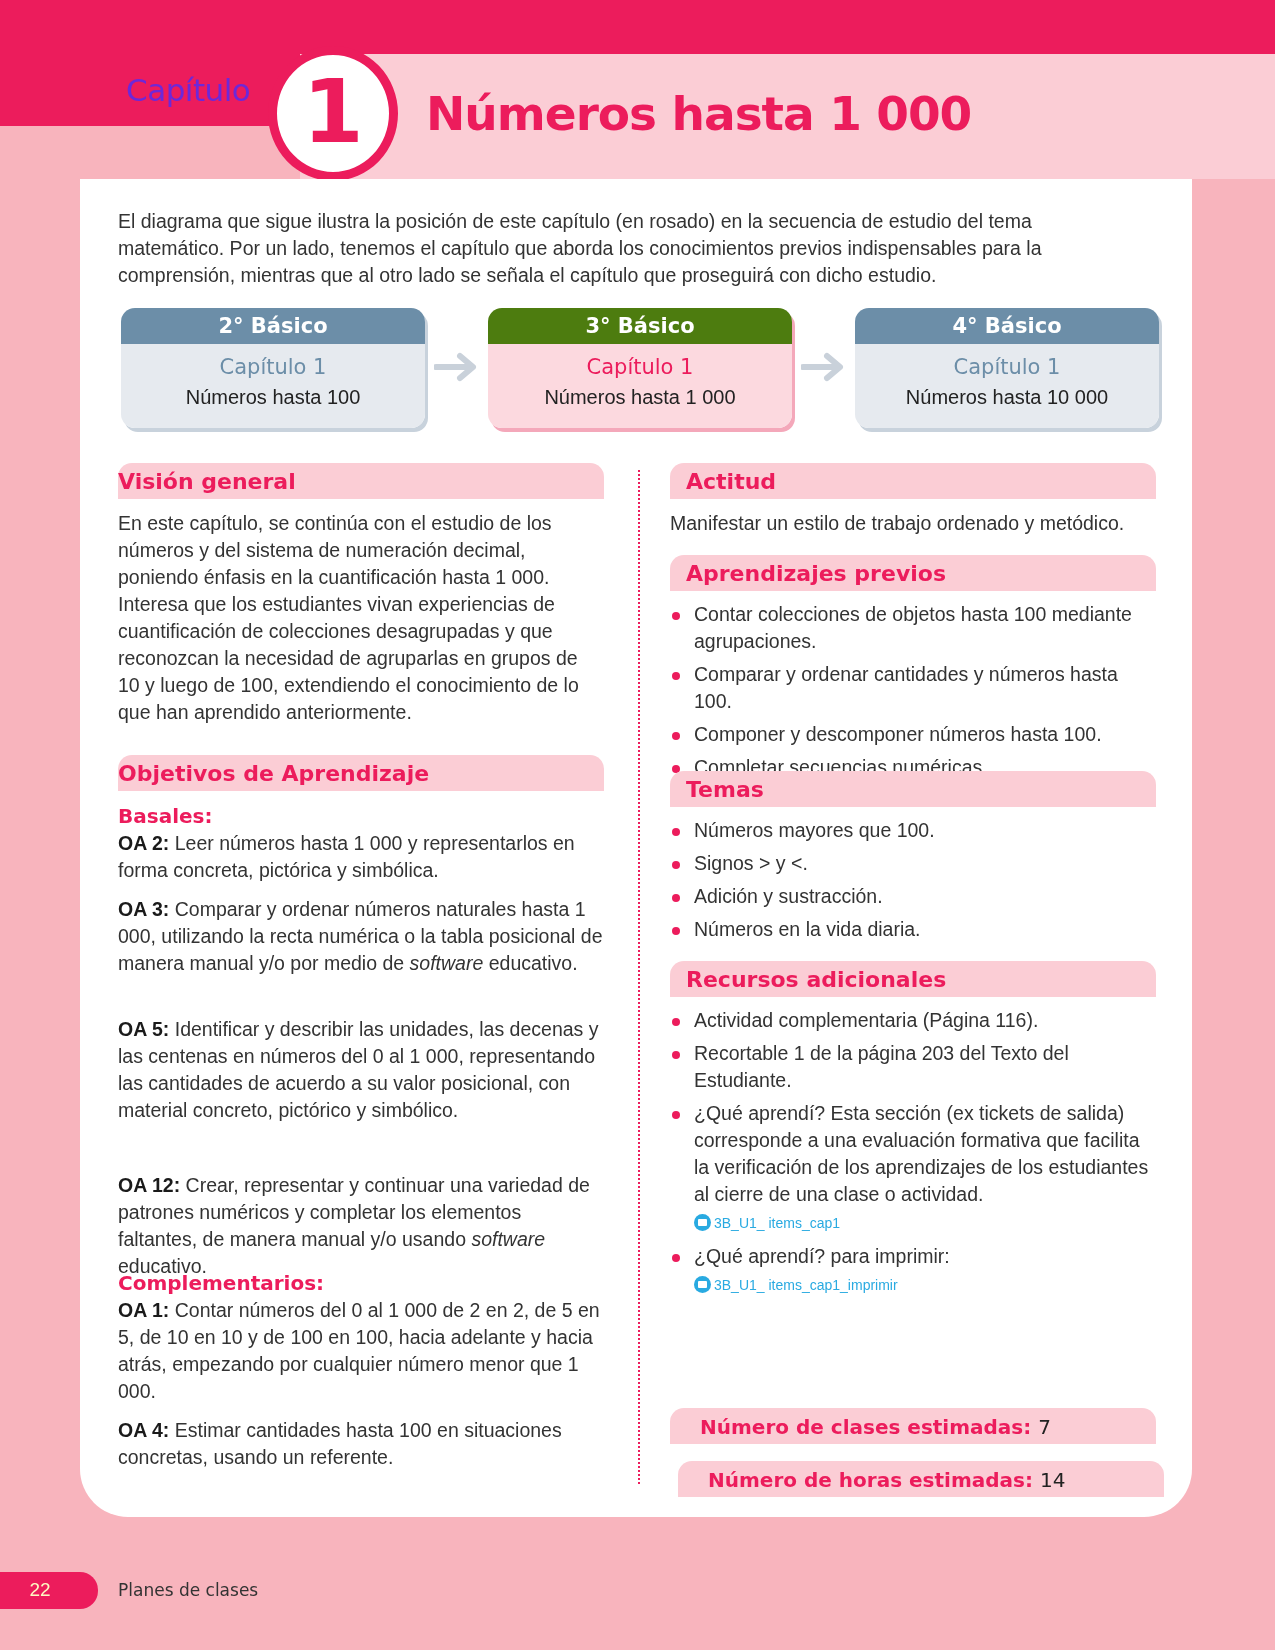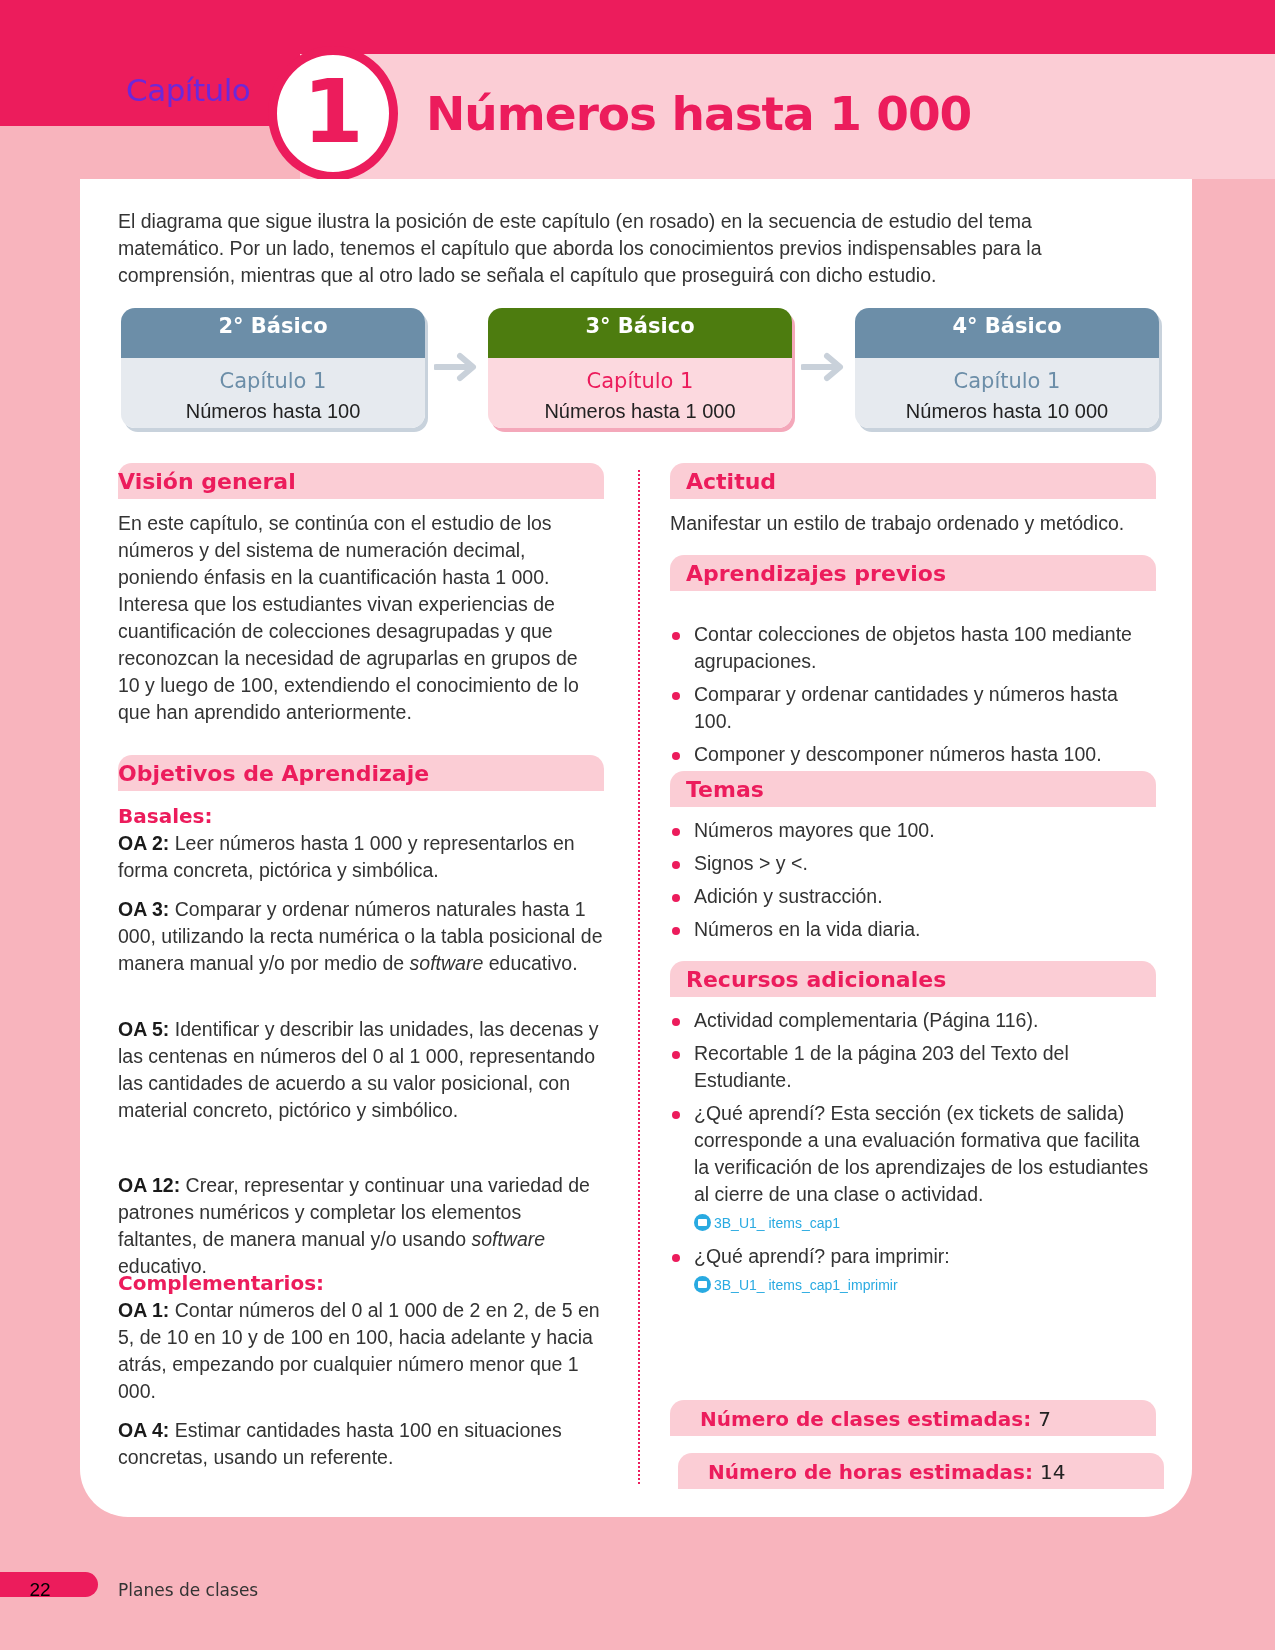--- a/index.html
+++ b/index.html
@@ -50,21 +50,21 @@
     position: absolute; left: 118px; top: 208px; width: 960px;
     font-size: 19.5px; line-height: 27px; color: #333;
   }
   .seq-box {
     position: absolute; top: 308px; width: 304px; height: 120px;
     border-radius: 14px; overflow: hidden;
     box-shadow: 3px 4px 0 #c8d2dc;
   }
   .seq-box.current { box-shadow: 3px 4px 0 #f4a8ba; }
   .seq-head {
-    height: 50px; background: #6c8ea8; color: #fff;
+    height: 36px; background: #6c8ea8; color: #fff;
     text-align: center; font-size: 21px; font-weight: bold; line-height: 36px;
     font-family: "DejaVu Sans", sans-serif;
   }
   .seq-box.current .seq-head { background: #4d7c0f; }
   .seq-body { height: 84px; background: #e6eaef; text-align: center; padding-top: 8px; }
   .seq-box.current .seq-body { background: #fcd9df; }
   .seq-cap { color: #6c8ea8; font-size: 21px; font-family: "DejaVu Sans", sans-serif; line-height: 30px; }
   .seq-box.current .seq-cap { color: #ec1c5c; }
   .seq-name { color: #222; font-size: 20px; line-height: 30px; }
   .arrow { position: absolute; top: 352px; width: 44px; height: 30px; }
@@ -103,27 +103,27 @@
     display: inline-block; width: 17px; height: 17px; border-radius: 50%;
     background: #29aae1; vertical-align: -3px; margin-right: 3px; position: relative;
   }
   .folder-icon::after {
     content: ""; position: absolute; left: 4px; top: 5px; width: 9px; height: 7px;
     background: #fff; border-radius: 1px;
   }
   .est-box {
     position: absolute; height: 36px; background: #fbcdd5; border-radius: 14px 14px 0 0;
     color: #ec1c5c; font-weight: bold; font-size: 20px; line-height: 38px;
-    font-family: "DejaVu Sans", sans-serif; padding-left: 30px;
+    font-family: "DejaVu Sans", sans-serif; padding-left: 30px; margin-top: 8px;
   }
   .est-val { color: #222; font-weight: normal; }
   .page-num-tab {
-    position: absolute; left: 0; top: 1572px; width: 98px; height: 25px;
+    position: absolute; left: 0; top: 1572px; width: 98px; height: 37px;
     background: #ec1c5c; border-radius: 0 18px 18px 0;
-    color: #000000; font-size: 19px; text-align: center; line-height: 35px; padding-right: 18px;
+    color: #fef9c3; font-size: 19px; text-align: center; line-height: 35px; padding-right: 18px;
   }
   .footer-label {
     position: absolute; left: 118px; top: 1580px; font-size: 17px; color: #333;
     font-family: "DejaVu Sans", sans-serif;
   }
 </style>
 </head>
 <body>
 
 <div class="top-band"></div>
@@ -181,21 +181,21 @@
 <div class="sub-head" style="left:118px; top:1271px;">Complementarios:</div>
 <p class="oa" style="top:1297px;"><b>OA 1:</b><span> Contar números del 0 al 1 000 de 2 en 2, de 5 en 5, de 10 en 10 y de 100 en 100, hacia adelante y hacia atrás, empezando por cualquier número menor que 1 000.</span></p>
 <p class="oa" style="top:1417px;"><b>OA 4:</b><span> Estimar cantidades hasta 100 en situaciones concretas, usando un referente.</span></p>
 
 <div class="divider"></div>
 
 <div class="sec-head right-col" style="top:463px;">Actitud</div>
 <p class="para" style="left:670px; top:510px; width:490px;">Manifestar un estilo de trabajo ordenado y metódico.</p>
 
 <div class="sec-head right-col" style="top:555px;">Aprendizajes previos</div>
-<ul class="bullets" style="top:601px;margin-top:20px;">
+<ul class="bullets" style="top:601px;">
   <li>Contar colecciones de objetos hasta 100 mediante agrupaciones.</li>
   <li>Comparar y ordenar cantidades y números hasta 100.</li>
   <li>Componer y descomponer números hasta 100.</li>
   <li>Completar secuencias numéricas.</li>
 </ul>
 
 <div class="sec-head right-col" style="top:771px;">Temas</div>
 <ul class="bullets" style="top:817px;">
   <li>Números mayores que 100.</li>
   <li>Signos &gt; y &lt;.</li>

